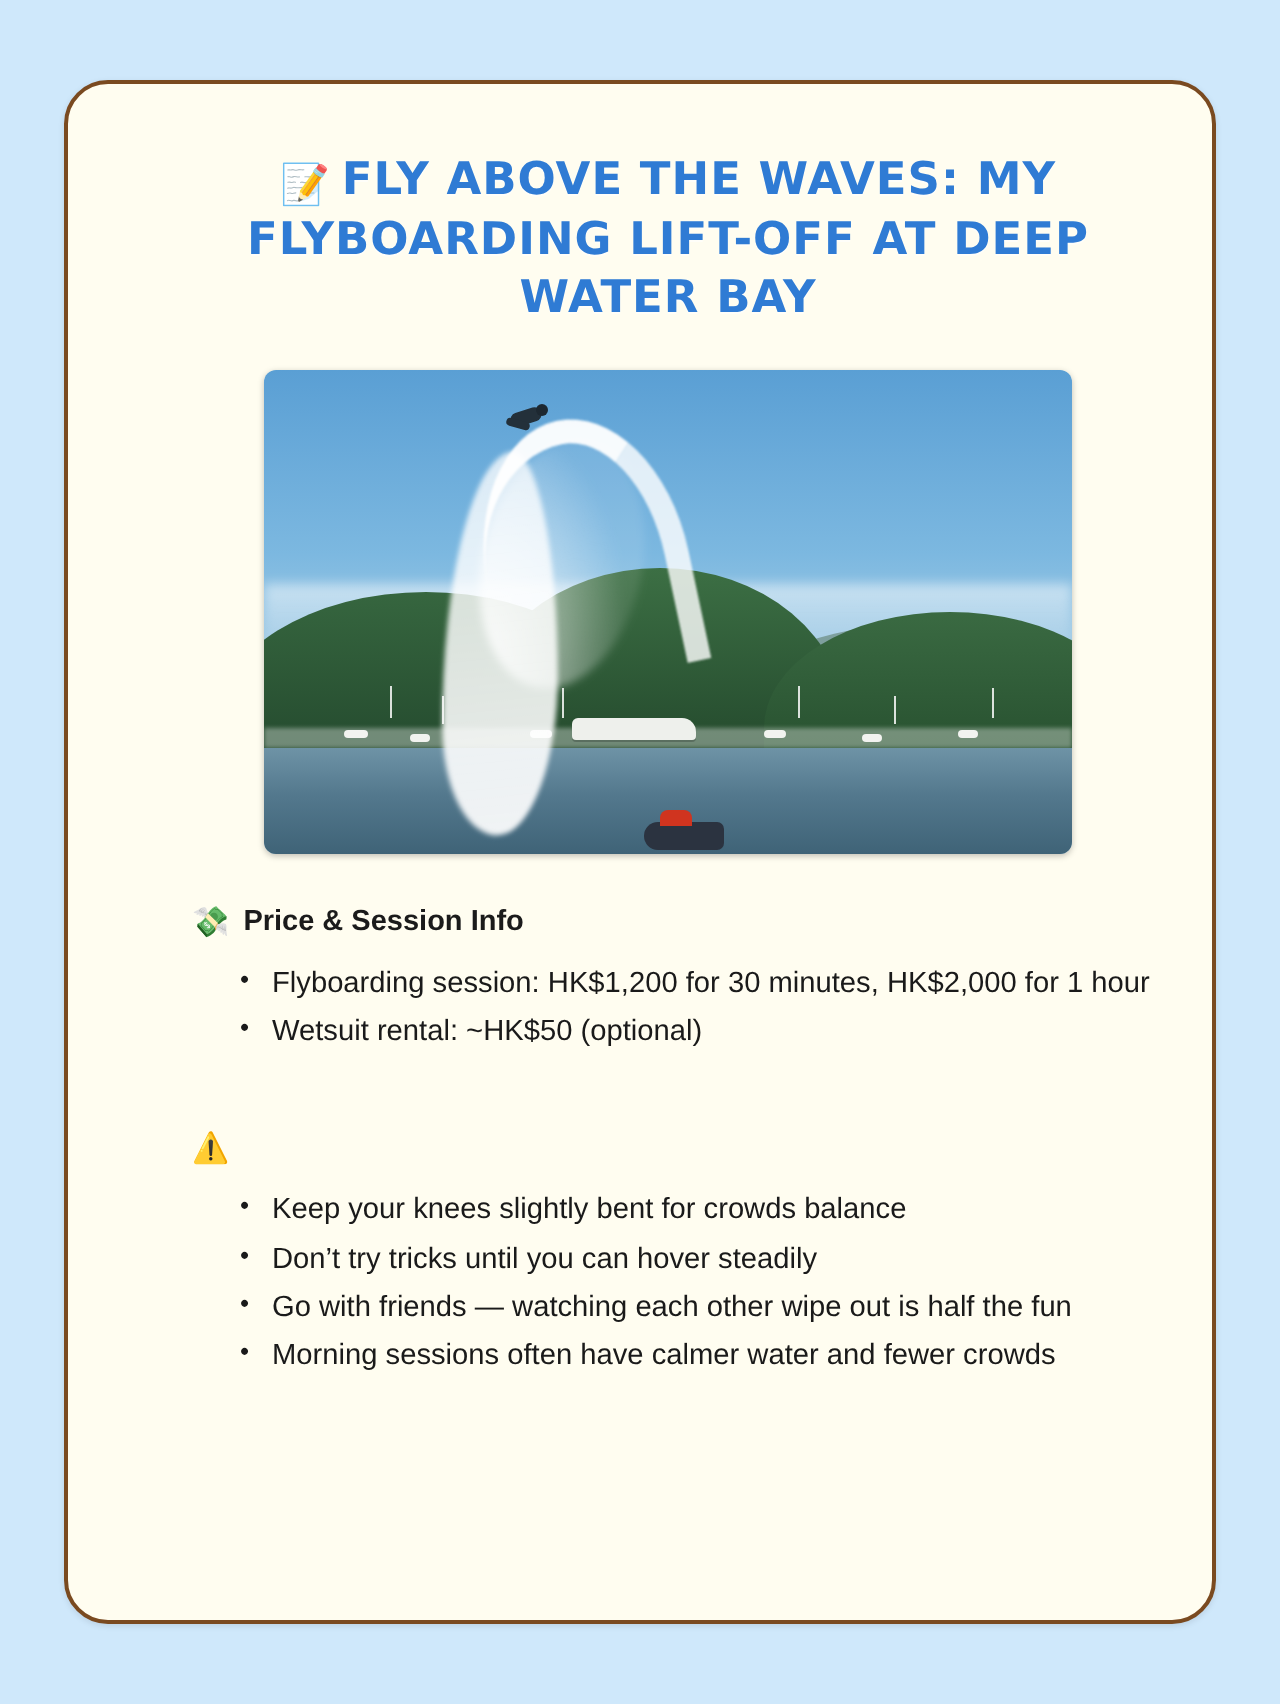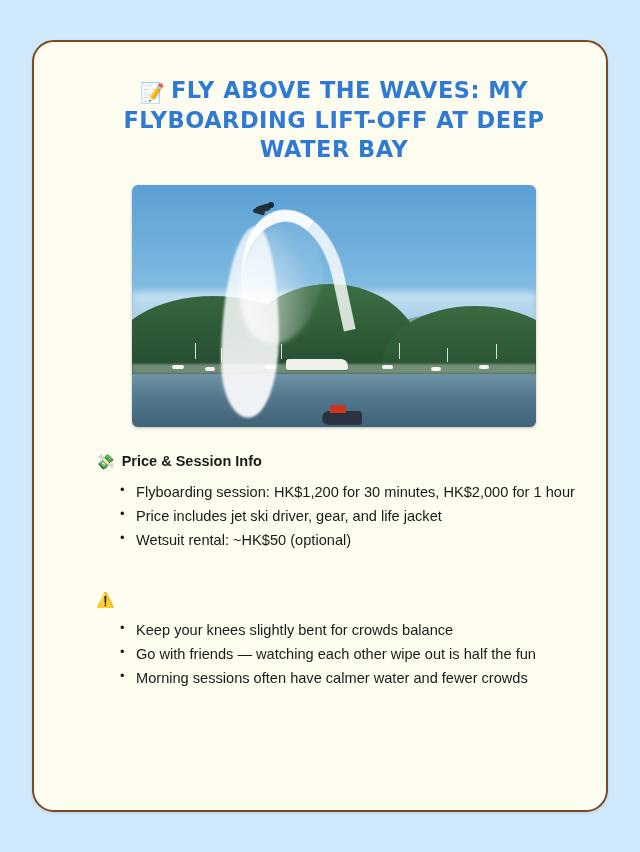--- a/index.html
+++ b/index.html
@@ -299,30 +299,30 @@
       <div class="jetski"></div>
     </div>
 
     <div class="section">
       <div class="section-heading">
         <span class="emoji">💸</span>
         <span>Price &amp; Session Info</span>
       </div>
       <ul class="bullets">
         <li>Flyboarding session: HK$1,200 for 30 minutes, HK$2,000 for 1 hour</li>
-        <li>Price includes jet ski driver, gear, and life jacket</li>
         <li>Wetsuit rental: ~HK$50 (optional)</li>
       </ul>
     </div>
 
     <div class="section tips-block">
       <div class="section-heading">
         <span class="emoji">⚠️</span>
       </div>
       <ul class="bullets">
         <li>Keep your knees slightly bent for crowds balance</li>
+        <li>Don’t try tricks until you can hover steadily</li>
         <li>Go with friends — watching each other wipe out is half the fun</li>
         <li>Morning sessions often have calmer water and fewer crowds</li>
       </ul>
     </div>
 
   </div>
 </div>
 
 </body></html>

